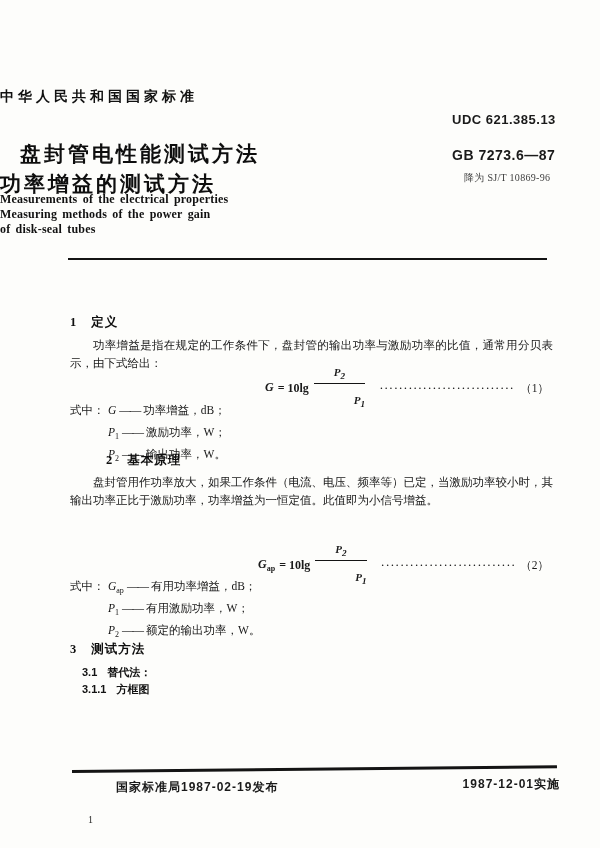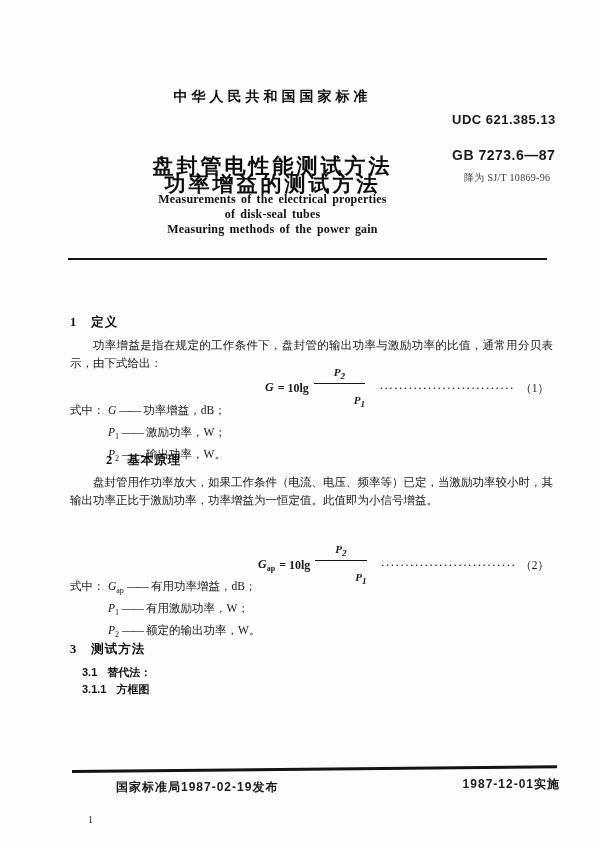--- a/index.html
+++ b/index.html
@@ -5,31 +5,31 @@
   * { margin:0; padding:0; box-sizing:border-box; }
   html,body { background:#ffffff; }
   .page {
     position:relative; width:600px; height:848px; background:#fdfdfb;
     overflow:hidden; color:#1a1a1a;
     font-family:"Liberation Serif", serif;
   }
   .abs { position:absolute; }
 
   
-  .center-col { left:0; width:545px; text-align:center; }
+  .center-col { left:0; width:545px; }
 
   .org-name {
     top:88px; font-family:"Liberation Sans", sans-serif;
     font-weight:bold; font-size:14px; letter-spacing:4px; color:#111;
   }
   .main-title {
     font-family:"Liberation Sans", sans-serif; font-weight:bold;
     font-size:21px; letter-spacing:3px; color:#0e0e0e;
   }
-  .title-1 { top:152px; }
+  .title-1 { top:140px;padding-left:20px; }
   .title-2 { top:170px; }
   .en-title {
     top:192px; font-family:"Liberation Serif", serif; font-weight:bold;
     font-size:12px; line-height:15px; letter-spacing:0.2px; word-spacing:2px; color:#111;
   }
 
   .udc {
     left:452px; top:112px; font-family:"Liberation Sans", sans-serif;
     font-weight:bold; font-size:13px; letter-spacing:0.5px;
   }
@@ -95,22 +95,22 @@
 
 <div class="page">
 
   <div class="abs center-col org-name">中华人民共和国国家标准</div>
 
   <div class="abs center-col main-title title-1">盘封管电性能测试方法</div>
   <div class="abs center-col main-title title-2">功率增益的测试方法</div>
 
   <div class="abs center-col en-title">
     <div>Measurements of the electrical properties</div>
+    <div>Measuring methods of the power gain</div>
     <div>of disk-seal tubes</div>
-    <div>Measuring methods of the power gain</div>
   </div>
 
   <div class="abs udc">UDC 621.385.13</div>
   <div class="abs std-no">GB 7273.6—87</div>
   <div class="abs superseded">降为 SJ/T 10869-96</div>
 
   <div class="abs rule rule-top"></div>
 
 
   <div class="abs sec-head" style="top:314px;">

